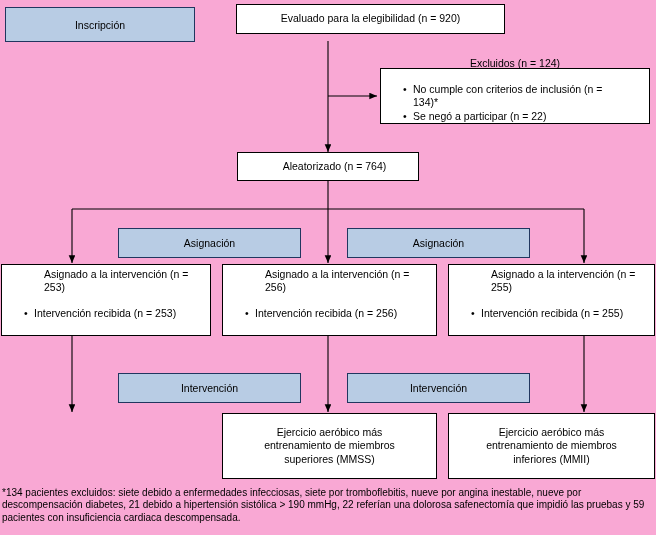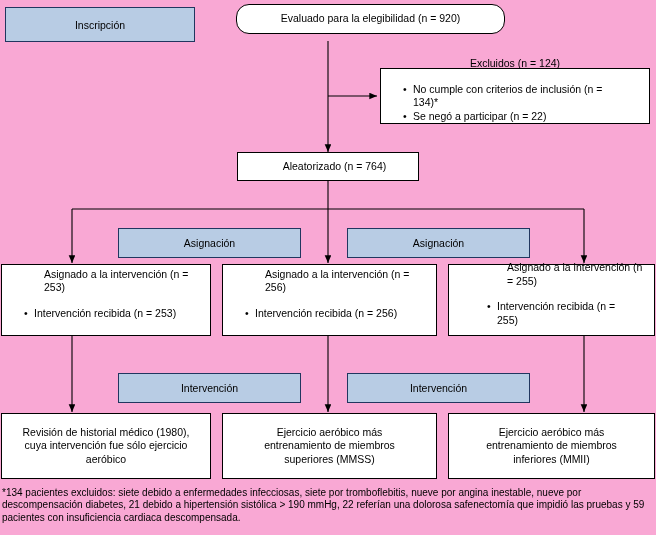--- a/index.html
+++ b/index.html
@@ -107,21 +107,21 @@
 
     <line x1="72" y1="336" x2="72" y2="412" stroke="#000000" stroke-width="1.1" marker-end="url(#arw)"></line>
     <line x1="328" y1="336" x2="328" y2="412" stroke="#000000" stroke-width="1.1" marker-end="url(#arw)"></line>
     <line x1="584" y1="336" x2="584" y2="412" stroke="#000000" stroke-width="1.1" marker-end="url(#arw)"></line>
   </svg>
 
   <div class="phase" style="left:5px; top:7px; width:190px; height:35px;">
     <span>Inscripción</span>
   </div>
 
-  <div class="node center" style="left:236px; top:4px; width:269px; height:30px;border-radius:13px;">
+  <div class="node center" style="left:236px; top:4px; width:269px; height:30px;">
     <div class="pad title-line">Evaluado para la elegibilidad (n = 920)</div>
   </div>
 
   <div class="node" style="left:380px; top:68px; width:270px; height:56px;">
     <div class="pad title-line">Excluidos (n = 124)</div>
     <ul class="blist pad">
       <li>No cumple con criterios de inclusión (n = 134)*</li>
       <li>Se negó a participar (n = 22)</li>
     </ul>
   </div>
@@ -144,39 +144,34 @@
     </ul>
   </div>
 
   <div class="node" style="left:222px; top:264px; width:215px; height:72px;">
     <div class="pad left-line">Asignado a la intervención (n = 256)</div>
     <ul class="blist pad">
       <li>Intervención recibida (n = 256)</li>
     </ul>
   </div>
 
-  <div class="node" style="left:448px; top:264px; width:207px; height:72px;padding-left:16px;">
+  <div class="node" style="left:448px; top:264px; width:207px; height:72px;">
     <div class="pad left-line">Asignado a la intervención (n = 255)</div>
     <ul class="blist pad">
       <li>Intervención recibida (n = 255)</li>
     </ul>
   </div>
 
   <div class="phase" style="left:118px; top:373px; width:183px; height:30px;">
     <span>Intervención</span>
   </div>
   <div class="phase" style="left:347px; top:373px; width:183px; height:30px;">
     <span>Intervención</span>
   </div>
 
-  <div class="node center" style="left:1px; top:413px; width:210px; height:66px;">
-    <div class="pad">Revisión de historial médico (1980),</div>
-    <div class="pad">cuya intervención fue sólo ejercicio</div>
-    <div class="pad">aeróbico</div>
-  </div>
 
   <div class="node center" style="left:222px; top:413px; width:215px; height:66px;">
     <div class="pad">Ejercicio aeróbico más</div>
     <div class="pad">entrenamiento de miembros</div>
     <div class="pad">superiores (MMSS)</div>
   </div>
 
   <div class="node center" style="left:448px; top:413px; width:207px; height:66px;">
     <div class="pad">Ejercicio aeróbico más</div>
     <div class="pad">entrenamiento de miembros</div>

